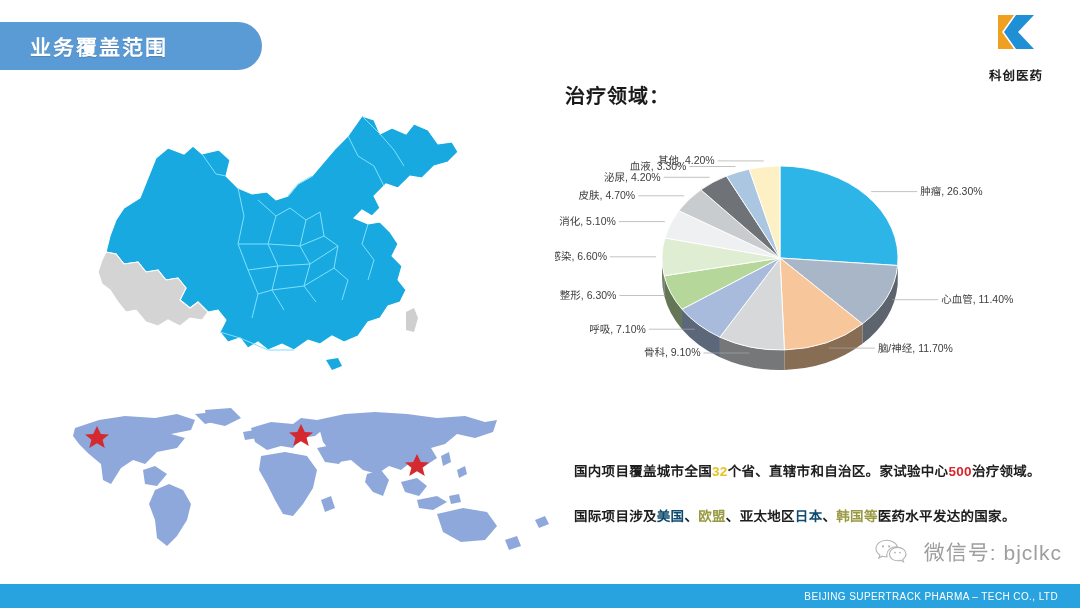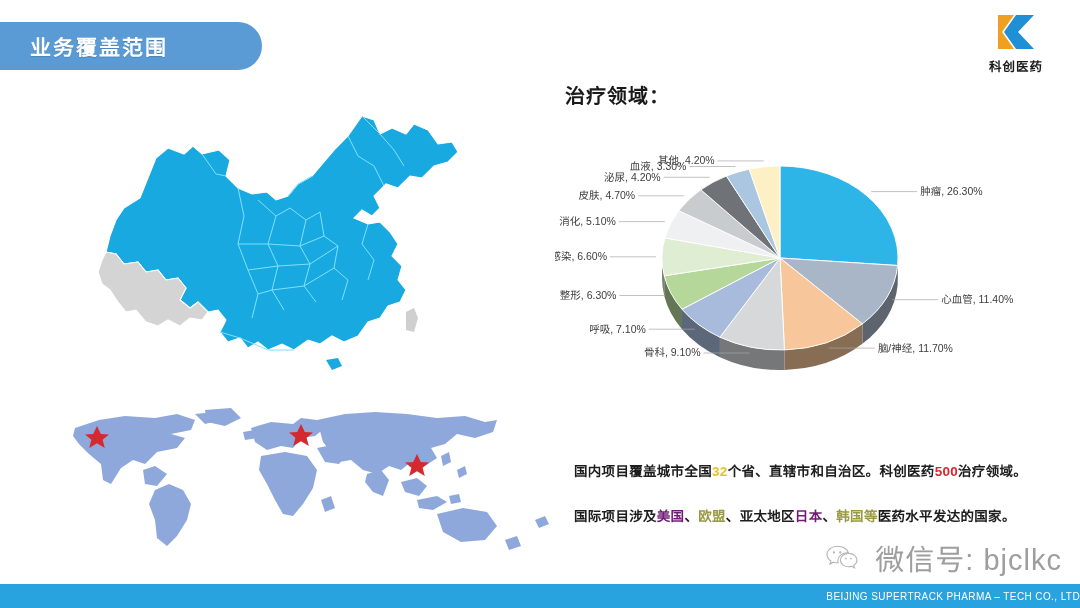--- a/index.html
+++ b/index.html
@@ -18,21 +18,21 @@
   .title-banner .txt{
     color:#ffffff;font-size:21px;font-weight:bold;letter-spacing:2px;
     margin-left:30px;text-shadow:0 1px 1px rgba(0,0,0,.15);
   }
 
   
   .logo{position:absolute;right:16px;top:12px;width:96px;height:62px;text-align:center;}
   .logo .mark{width:100%;height:40px;display:block;}
   .logo .name{
     font-size:12.5px;font-weight:bold;color:#1a1a1a;letter-spacing:1px;
-    margin-top:8px;line-height:14px;
+    margin-top:17px;line-height:14px;
   }
 
   
   .china-map{position:absolute;left:62px;top:104px;width:420px;height:300px;}
   .world-map{position:absolute;left:45px;top:404px;width:520px;height:160px;}
 
   
   .chart-head{
     position:absolute;left:565px;top:80px;
     font-size:20px;font-weight:bold;color:#1a1a1a;letter-spacing:1px;text-align:right;
@@ -43,37 +43,37 @@
 
   
   .copy{
     position:absolute;left:574px;width:500px;
     font-size:13.5px;font-weight:bold;color:#1d1d1d;line-height:20px;letter-spacing:.3px;
   }
   .copy.l1{top:462px;}
   .copy.l2{top:507px;}
   .hl-yellow{color:#e8c020;}
   .hl-red{color:#d8262c;}
-  .hl-green{color:#701a75;}
+  .hl-green{color:#0c4a6e;}
   .hl-olive{color:#9a9a45;font-family:Liberation Serif, serif;}
 
   
   .watermark{
     position:absolute;right:18px;top:536px;display:flex;align-items:center;gap:16px;
-    color:#9e9e9e;font-size:29px;letter-spacing:1px;
+    color:#9e9e9e;font-size:21px;letter-spacing:1px;
   }
   .wm-icon{width:34px;height:26px;display:block;}
 
   
   .footer{
     position:absolute;left:0;bottom:0;width:1080px;height:24px;background:#29a3e0;
     display:flex;align-items:center;justify-content:flex-end;
   }
   .footer .ftxt{
-    color:#ffffff;font-size:10px;letter-spacing:.4px;font-weight:normal;
+    color:#ffffff;font-size:10px;letter-spacing:.4px;margin-right:22px;font-weight:normal;
   }
 </style>
 </head>
 <body>
 
 <div class="slide">
 
   <div class="title-banner">
     <span class="txt">业务覆盖范围</span>
   </div>
@@ -227,21 +227,21 @@
           <text x="60.85169013451383" y="115.13771639676902" text-anchor="end" class="lbl">消化, 5.10%</text>
           <text x="80.2085165039448" y="89.26997947598149" text-anchor="end" class="lbl">皮肤, 4.70%</text>
           <text x="105.6586503082822" y="70.7938054324141" text-anchor="end" class="lbl">泌尿, 4.20%</text>
           <text x="131.44117089526952" y="60.04594600187795" text-anchor="end" class="lbl">血液, 3.30%</text>
           <text x="159.68601947255686" y="54.35185215518837" text-anchor="end" class="lbl">其他, 4.20%</text>
         </g>
     </svg>
   </div>
 
   <div class="copy l1">
-    <span>国内项目覆盖城市全国</span><span class="hl-yellow">32</span><span>个省、直辖市和自治区。科创医药</span><span class="hl-red">500</span><span>治疗领域。</span>
+    <span>国内项目覆盖城市全国</span><span class="hl-yellow">32</span><span>个省、直辖市和自治区。家试验中心</span><span class="hl-red">500</span><span>治疗领域。</span>
   </div>
 
   <div class="copy l2">
     <span>国际项目涉及</span><span class="hl-green">美国</span><span>、</span><span class="hl-olive">欧盟</span><span>、</span><span>亚太地区</span><span class="hl-green">日本</span><span>、</span><span class="hl-olive">韩国等</span><span>医药水平发达的国家。</span>
   </div>
 
   <div class="watermark">
     <svg class="wm-icon" viewBox="0 0 34 26">
       <path d="M12.5 2.2C6.6 2.2 2 6 2 10.6c0 2.6 1.5 4.9 3.9 6.4l-1 3 3.4-1.8c1.2.35 2.5.55 3.8.55
                .35 0 .7-.02 1-.05-.2-.65-.3-1.3-.3-2 0-4.4 4.3-7.9 9.6-7.9.35 0 .7.02 1 .06

